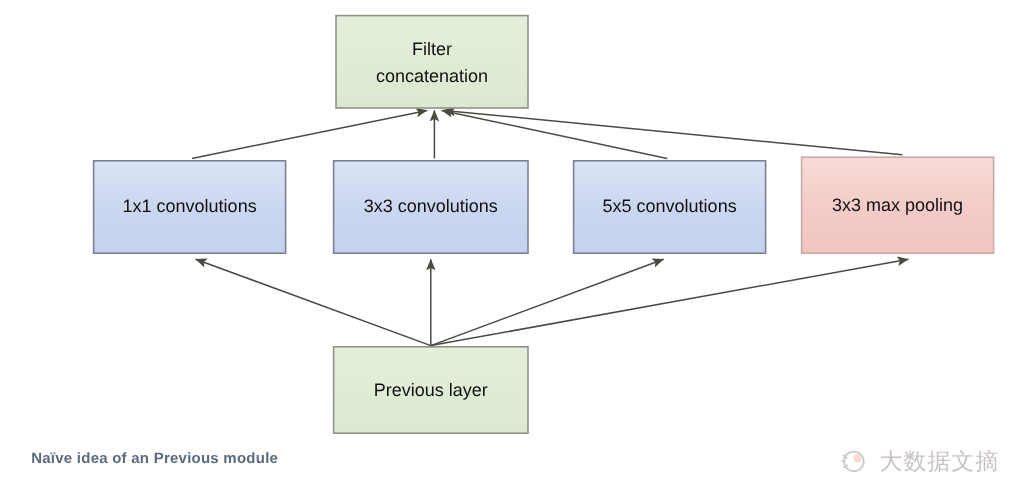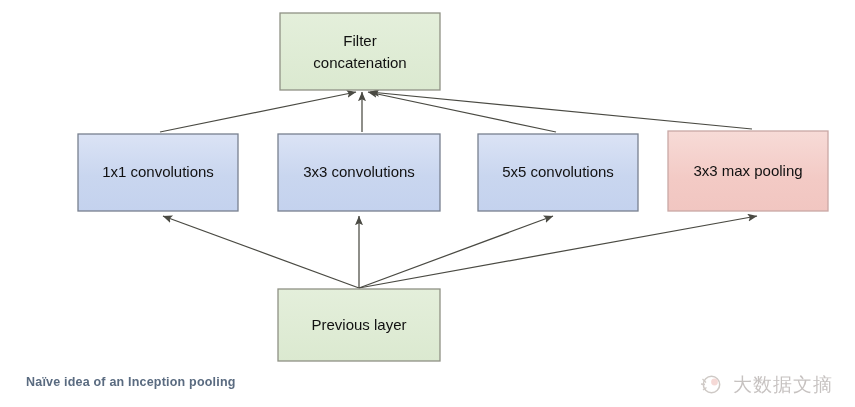--- a/index.html
+++ b/index.html
@@ -131,21 +131,21 @@
       <rect x="668" y="131" width="160" height="80" fill="url(#gradPink)" stroke="#c9a8a5" stroke-width="1.3"></rect>
       <text class="node-label" x="748" y="172">3x3 max pooling</text>
     </g>
 
     <g>
       <rect x="278" y="289" width="162" height="72" fill="url(#gradGreen)" stroke="#8f9185" stroke-width="1.3"></rect>
       <text class="node-label" x="359" y="326">Previous layer</text>
     </g>
   </svg>
 
-  <div class="caption">Naïve idea of an Inception pooling</div>
+  <div class="caption">Naïve idea of an Previous module</div>
 
   <div class="watermark">
     <span class="watermark-logo">
       <svg viewBox="0 0 30 30" width="30" height="30">
         <circle cx="16.5" cy="14.5" r="8.2" fill="none" stroke="#8d8178" stroke-width="1.5"></circle>
         <circle cx="19.5" cy="12" r="3.4" fill="#e8a7a0"></circle>
         <path d="M7.5,9 L11,12.5" stroke="#8d8178" stroke-width="1.3" fill="none"></path>
         <path d="M6,14 L10,14.5" stroke="#8d8178" stroke-width="1.3" fill="none"></path>
         <path d="M8,20 L11.5,17.5" stroke="#8d8178" stroke-width="1.3" fill="none"></path>
       </svg>

